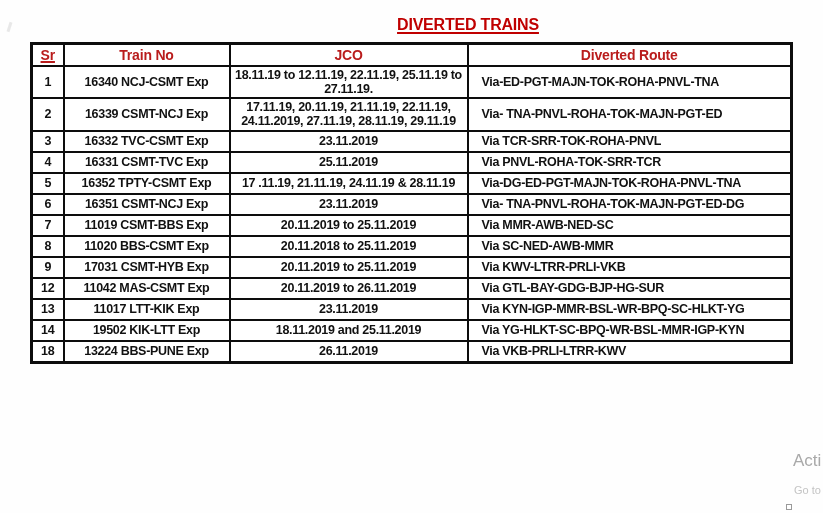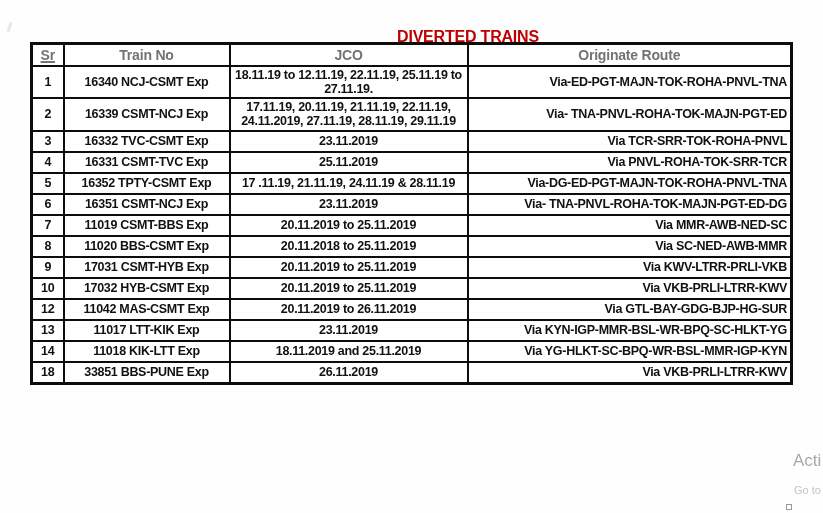--- a/index.html
+++ b/index.html
@@ -7,50 +7,50 @@
     position:relative;width:823px;height:513px;background:#fefefe;
     font-family:"Liberation Sans","DejaVu Sans",sans-serif;
     overflow:hidden;
   }
   
   .artifact{
     position:absolute;left:8px;top:22px;width:3px;height:10px;
     background:#e2e2e2;transform:rotate(18deg);opacity:.8;
   }
   .title{
-    position:absolute;left:30px;top:28px;width:760px;
+    position:absolute;left:30px;top:16px;width:760px;
     text-align:center;text-indent:116px;
     font-size:16px;font-weight:bold;letter-spacing:-0.2px;
     color:#c00000;
     text-decoration:underline;
     text-decoration-thickness:2px;
     text-underline-offset:2px;
   }
   table.trains{
     position:absolute;left:30px;top:42px;width:760px;
     border-collapse:collapse;table-layout:fixed;
     background:#ffffff;
   }
   table.trains,td,th{border:2px solid #0d0d0d;}
   table.trains{border-width:3px;}
   th{
-    color:#737373;font-size:14px;font-weight:bold;letter-spacing:-0.2px;
+    color:#b91c1c;font-size:14px;font-weight:bold;letter-spacing:-0.2px;
     height:18px;padding:1px 2px;text-align:center;vertical-align:middle;
   }
   th .u{text-decoration:underline;text-decoration-thickness:2px;}
   td{
     color:#111111;font-size:12.5px;font-weight:bold;letter-spacing:-0.3px;
     line-height:1.13;height:17px;padding:1px 3px;vertical-align:middle;
   }
   col.c-sr{width:32px;}
   col.c-train{width:166px;}
   col.c-jco{width:238px;}
   col.c-route{width:324px;}
   td.c-sr,td.c-train,td.c-jco{text-align:center;}
-  td.c-route{text-align:right;padding-left:6px;}
+  td.c-route{text-align:left;padding-left:13px;}
   
   .wm1{
     position:absolute;left:793px;top:451px;width:40px;
     font-size:17px;color:#a9a9a9;white-space:nowrap;letter-spacing:0;
   }
   .wm2{
     position:absolute;left:794px;top:484px;width:40px;
     font-size:11px;color:#c4c4c4;white-space:nowrap;
   }
   .handle{
@@ -72,21 +72,21 @@
       <col class="c-sr">
         <col class="c-train">
         <col class="c-jco">
         <col class="c-route">
     </colgroup>
     <thead>
       <tr>
         <th><span class="u">Sr</span></th>
         <th>Train No</th>
         <th>JCO</th>
-        <th>Originate Route</th>
+        <th>Diverted Route</th>
       </tr>
     </thead>
     <tbody id="rows-body">
     <tr>
       <td class="c-sr">1</td>
       <td class="c-train">16340 NCJ-CSMT Exp</td>
       <td class="c-jco">18.11.19 to 12.11.19, 22.11.19, 25.11.19 to 27.11.19.</td>
       <td class="c-route">Via-ED-PGT-MAJN-TOK-ROHA-PNVL-TNA</td>
     </tr>
 
@@ -139,55 +139,49 @@
       <td class="c-route">Via SC-NED-AWB-MMR</td>
     </tr>
 
     <tr>
       <td class="c-sr">9</td>
       <td class="c-train">17031 CSMT-HYB Exp</td>
       <td class="c-jco">20.11.2019 to 25.11.2019</td>
       <td class="c-route">Via KWV-LTRR-PRLI-VKB</td>
     </tr>
 
-    <tr>
-      <td class="c-sr">10</td>
-      <td class="c-train">17032 HYB-CSMT Exp</td>
-      <td class="c-jco">20.11.2019 to 25.11.2019</td>
-      <td class="c-route">Via VKB-PRLI-LTRR-KWV</td>
-    </tr>
 
 
     <tr>
       <td class="c-sr">12</td>
       <td class="c-train">11042 MAS-CSMT Exp</td>
       <td class="c-jco">20.11.2019 to 26.11.2019</td>
       <td class="c-route">Via GTL-BAY-GDG-BJP-HG-SUR</td>
     </tr>
 
     <tr>
       <td class="c-sr">13</td>
       <td class="c-train">11017 LTT-KIK Exp</td>
       <td class="c-jco">23.11.2019</td>
       <td class="c-route">Via KYN-IGP-MMR-BSL-WR-BPQ-SC-HLKT-YG</td>
     </tr>
 
     <tr>
       <td class="c-sr">14</td>
-      <td class="c-train">11018 KIK-LTT Exp</td>
+      <td class="c-train">19502 KIK-LTT Exp</td>
       <td class="c-jco">18.11.2019 and 25.11.2019</td>
       <td class="c-route">Via YG-HLKT-SC-BPQ-WR-BSL-MMR-IGP-KYN</td>
     </tr>
 
 
 
 
     <tr>
       <td class="c-sr">18</td>
-      <td class="c-train">33851 BBS-PUNE Exp</td>
+      <td class="c-train">13224 BBS-PUNE Exp</td>
       <td class="c-jco">26.11.2019</td>
       <td class="c-route">Via VKB-PRLI-LTRR-KWV</td>
     </tr>
   </tbody>
   </table>
 
   <div class="wm1">Acti</div>
   <div class="wm2">Go to</div>
 
   <div class="handle"></div>

